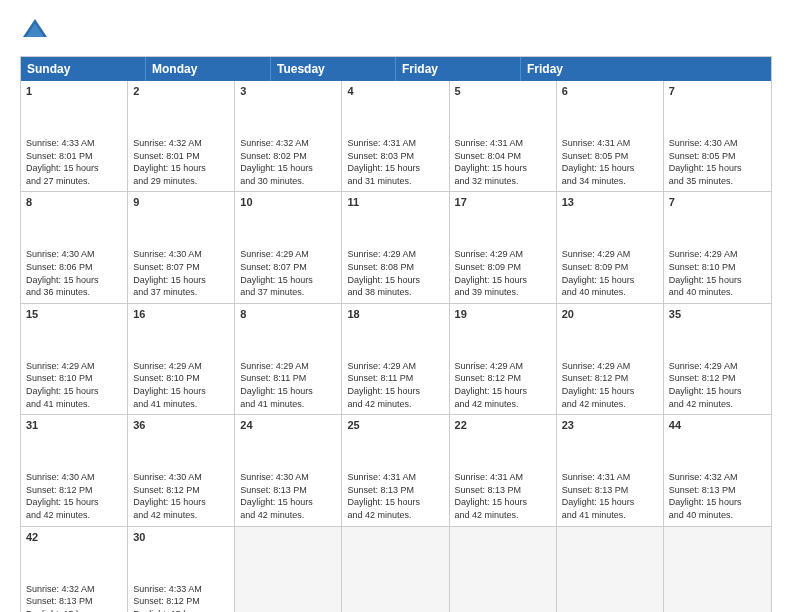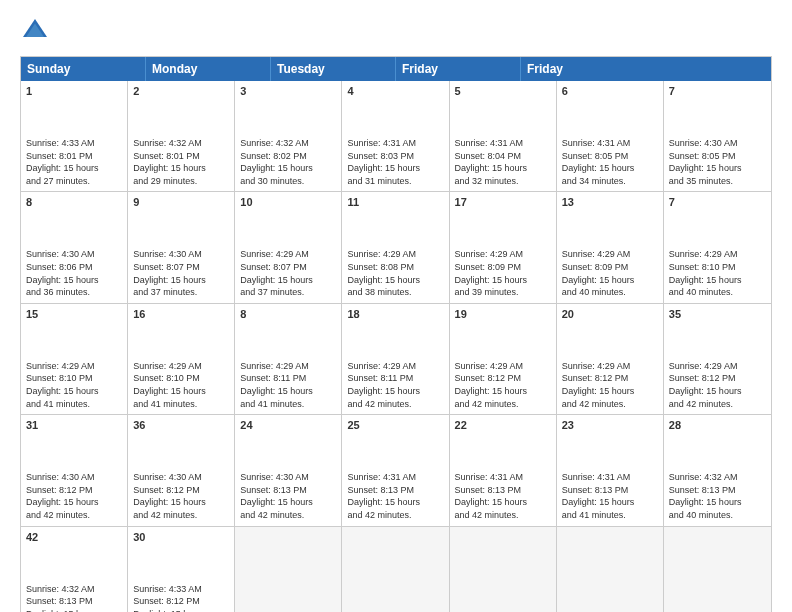--- a/index.html
+++ b/index.html
@@ -330,21 +330,21 @@
 and 42 minutes.</div>
           </div>
           <div class="cal-cell">
             <span class="day-num">23</span>
             <div class="cell-text" style="white-space: pre-line;">Sunrise: 4:31 AM
 Sunset: 8:13 PM
 Daylight: 15 hours
 and 41 minutes.</div>
           </div>
           <div class="cal-cell">
-            <span class="day-num">28</span>
+            <span class="day-num">44</span>
             <div class="cell-text" style="white-space: pre-line;">Sunrise: 4:32 AM
 Sunset: 8:13 PM
 Daylight: 15 hours
 and 40 minutes.</div>
           </div>
         </div>
         <div class="cal-row">
           <div class="cal-cell">
             <span class="day-num">42</span>
             <div class="cell-text" style="white-space: pre-line;">Sunrise: 4:32 AM

